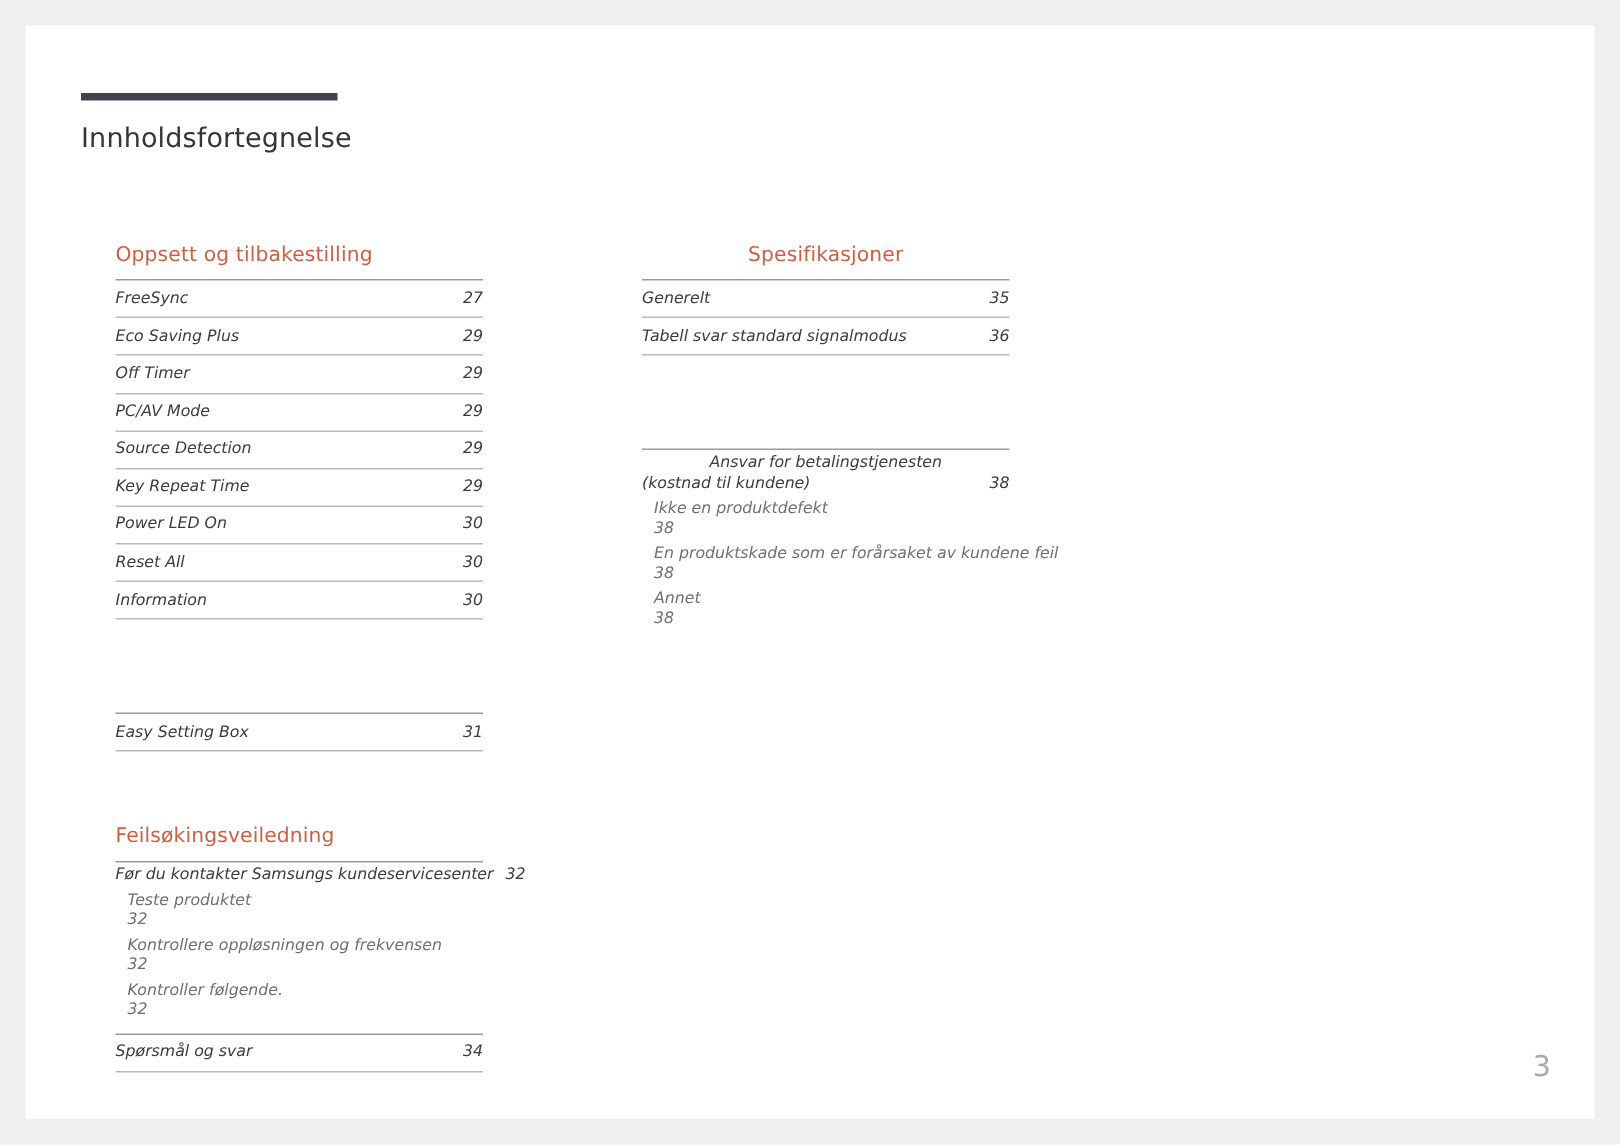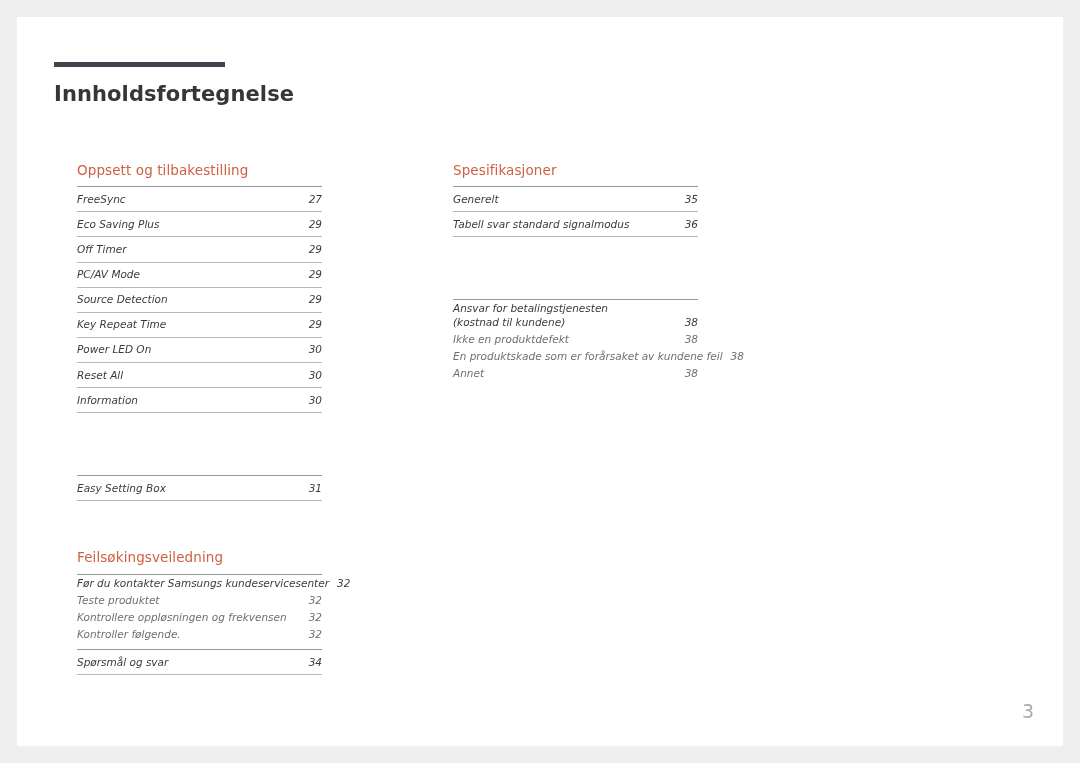--- a/index.html
+++ b/index.html
@@ -30,42 +30,42 @@
   }
 
   
   .title-rule {
     width: 171px;
     height: 5px;
     background: #46414f;
     margin: 0 0 16px 0;
   }
   .doc-title {
-    font-size: 21px;
-    font-weight: 700;
+    font-size: 18px;
+    font-weight: 400;
     color: #36363a;
     letter-spacing: 0.1px;
     margin: 0;
     line-height: 1.1;
   }
 
   
   .columns {
     position: absolute;
     top: 100px;
     left: 0;
     width: 980px;
   }
   .col {
     position: absolute;
     top: 0;
     margin-left: 6px;
   }
   .col-left  { left: 17px;  width: 245px; }
-  .col-right { left: 393px; width: 245px; }
+  .col-right { left: 368px; width: 245px; text-align: center; }
 
   .section { margin-bottom: 0; }
 
   .section-title {
     color: #cf5f43;
     font-size: 13.5px;
     font-weight: 400;
     letter-spacing: 0.1px;
     margin: 0 0 8px 0;
     line-height: 1.2;
@@ -84,20 +84,21 @@
     font-size: 10.5px;
     color: #3b3b3b;
     padding: 5.5px 0 5.5px 0;
     line-height: 1.25;
     font-style: italic;
   }
   .toc-row.ruled { border-bottom: 1px solid #b9b9b9; }
   .toc-row.tight { padding: 2px 0; }
   .toc-row.sub {
     color: #6f6f6f;
+    flex-direction: column;
   }
   .toc-row.sub .toc-page { color: #6f6f6f; }
   .toc-label { white-space: nowrap; }
   .toc-page {
     color: #3b3b3b;
     margin-left: 8px;
     flex: none;
   }
   .toc-row.topline { border-top: 1px solid #9b9b9b; }
 

